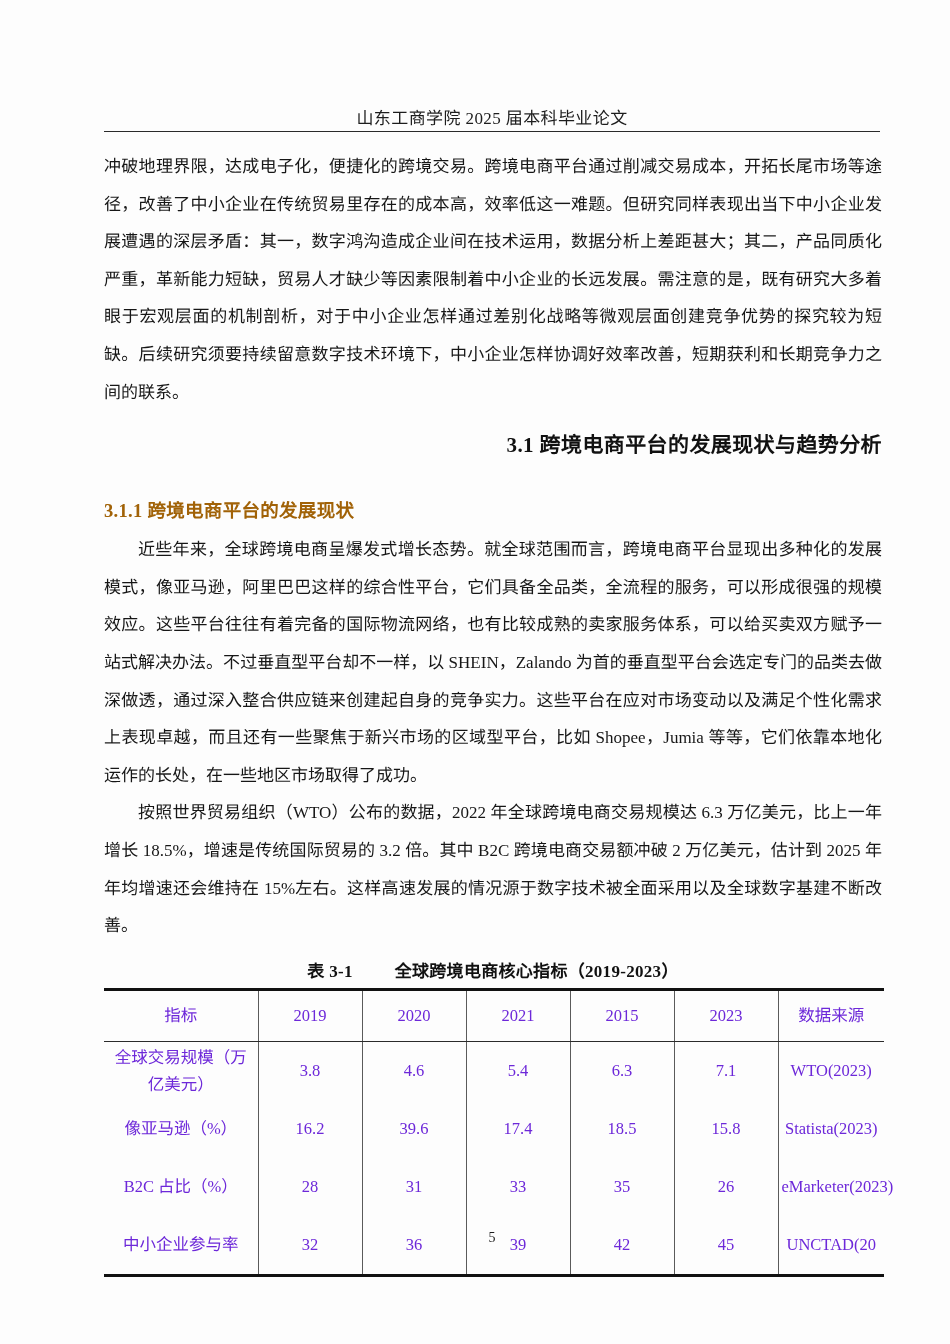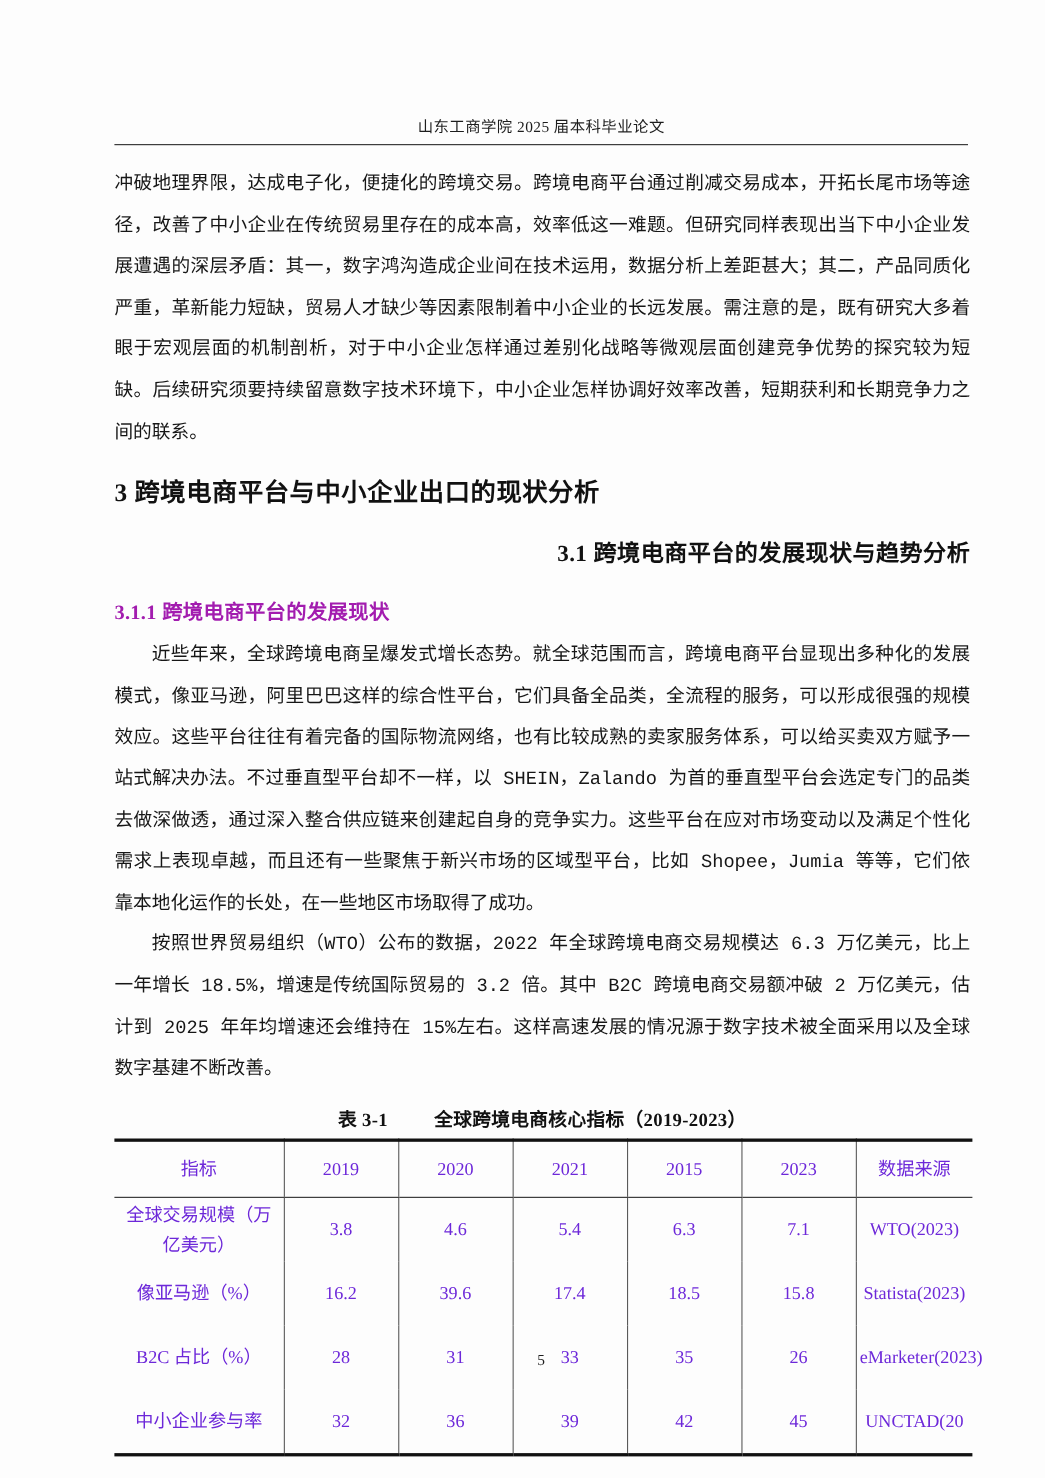--- a/index.html
+++ b/index.html
@@ -25,21 +25,21 @@
 
   
   .page-header {
     position: absolute;
     left: 104px;
     top: 104px;
     width: 776px;
     text-align: center;
   }
   .page-header .header-text {
-    font-size: 14px;
+    font-size: 17px;
     letter-spacing: 0.4px;
     color: #1d1d1d;
     display: block;
     padding-bottom: 5px;
     text-align: center;
   }
   .header-rule {
     position: absolute;
     left: 104px;
     top: 131px;
@@ -60,47 +60,46 @@
     margin: 0;
     font-size: 17px;
     line-height: 37.6px;
     text-align: justify;
     text-justify: inter-ideograph;
     letter-spacing: 0px;
     color: #161616;
   }
   p.indent-2 {
     text-indent: 2em;
-    font-family: Liberation Mono, monospace;
   }
 
   h1.h-l1 {
     margin: 16px 0 4px 0;
     font-size: 23px;
     line-height: 42px;
     font-weight: bold;
     letter-spacing: 0.5px;
     color: #111;
   }
   h2.h-l2 {
     margin: 14px 0 2px 0;
     font-size: 21px;
     line-height: 40px;
     font-weight: bold;
     letter-spacing: 0.4px;
     color: #111;
     text-align: right;
   }
   h3.h-l3 {
-    margin: 17px 0 2px 0;
+    margin: 28px 0 2px 0;
     font-size: 18.5px;
     line-height: 36px;
     font-weight: bold;
     letter-spacing: 0.3px;
-    color: #a21caf;
+    color: #a16207;
   }
 
   
   .table-block {
     margin-top: 12px;
   }
   .table-caption {
     text-align: center;
     font-size: 17px;
     font-weight: bold;
@@ -169,21 +168,20 @@
 
   <div class="page-header">
     <span class="header-text">山东工商学院 2025 届本科毕业论文</span>
   </div>
   <div class="header-rule"></div>
 
   <div class="content">
 
     <p class="body-par">冲破地理界限，达成电子化，便捷化的跨境交易。跨境电商平台通过削减交易成本，开拓长尾市场等途径，改善了中小企业在传统贸易里存在的成本高，效率低这一难题。但研究同样表现出当下中小企业发展遭遇的深层矛盾：其一，数字鸿沟造成企业间在技术运用，数据分析上差距甚大；其二，产品同质化严重，革新能力短缺，贸易人才缺少等因素限制着中小企业的长远发展。需注意的是，既有研究大多着眼于宏观层面的机制剖析，对于中小企业怎样通过差别化战略等微观层面创建竞争优势的探究较为短缺。后续研究须要持续留意数字技术环境下，中小企业怎样协调好效率改善，短期获利和长期竞争力之间的联系。</p>
 
-    <h1 class="h-l1">3  跨境电商平台与中小企业出口的现状分析</h1>
 
     <h2 class="h-l2">3.1  跨境电商平台的发展现状与趋势分析</h2>
 
     <h3 class="h-l3">3.1.1  跨境电商平台的发展现状</h3>
 
     <p class="body-par indent-2">近些年来，全球跨境电商呈爆发式增长态势。就全球范围而言，跨境电商平台显现出多种化的发展模式，像亚马逊，阿里巴巴这样的综合性平台，它们具备全品类，全流程的服务，可以形成很强的规模效应。这些平台往往有着完备的国际物流网络，也有比较成熟的卖家服务体系，可以给买卖双方赋予一站式解决办法。不过垂直型平台却不一样，以 SHEIN，Zalando 为首的垂直型平台会选定专门的品类去做深做透，通过深入整合供应链来创建起自身的竞争实力。这些平台在应对市场变动以及满足个性化需求上表现卓越，而且还有一些聚焦于新兴市场的区域型平台，比如 Shopee，Jumia 等等，它们依靠本地化运作的长处，在一些地区市场取得了成功。</p>
 
     <p class="body-par indent-2">按照世界贸易组织（WTO）公布的数据，2022 年全球跨境电商交易规模达 6.3 万亿美元，比上一年增长 18.5%，增速是传统国际贸易的 3.2 倍。其中 B2C 跨境电商交易额冲破 2 万亿美元，估计到 2025 年年均增速还会维持在 15%左右。这样高速发展的情况源于数字技术被全面采用以及全球数字基建不断改善。</p>
 
     <div class="table-block">

